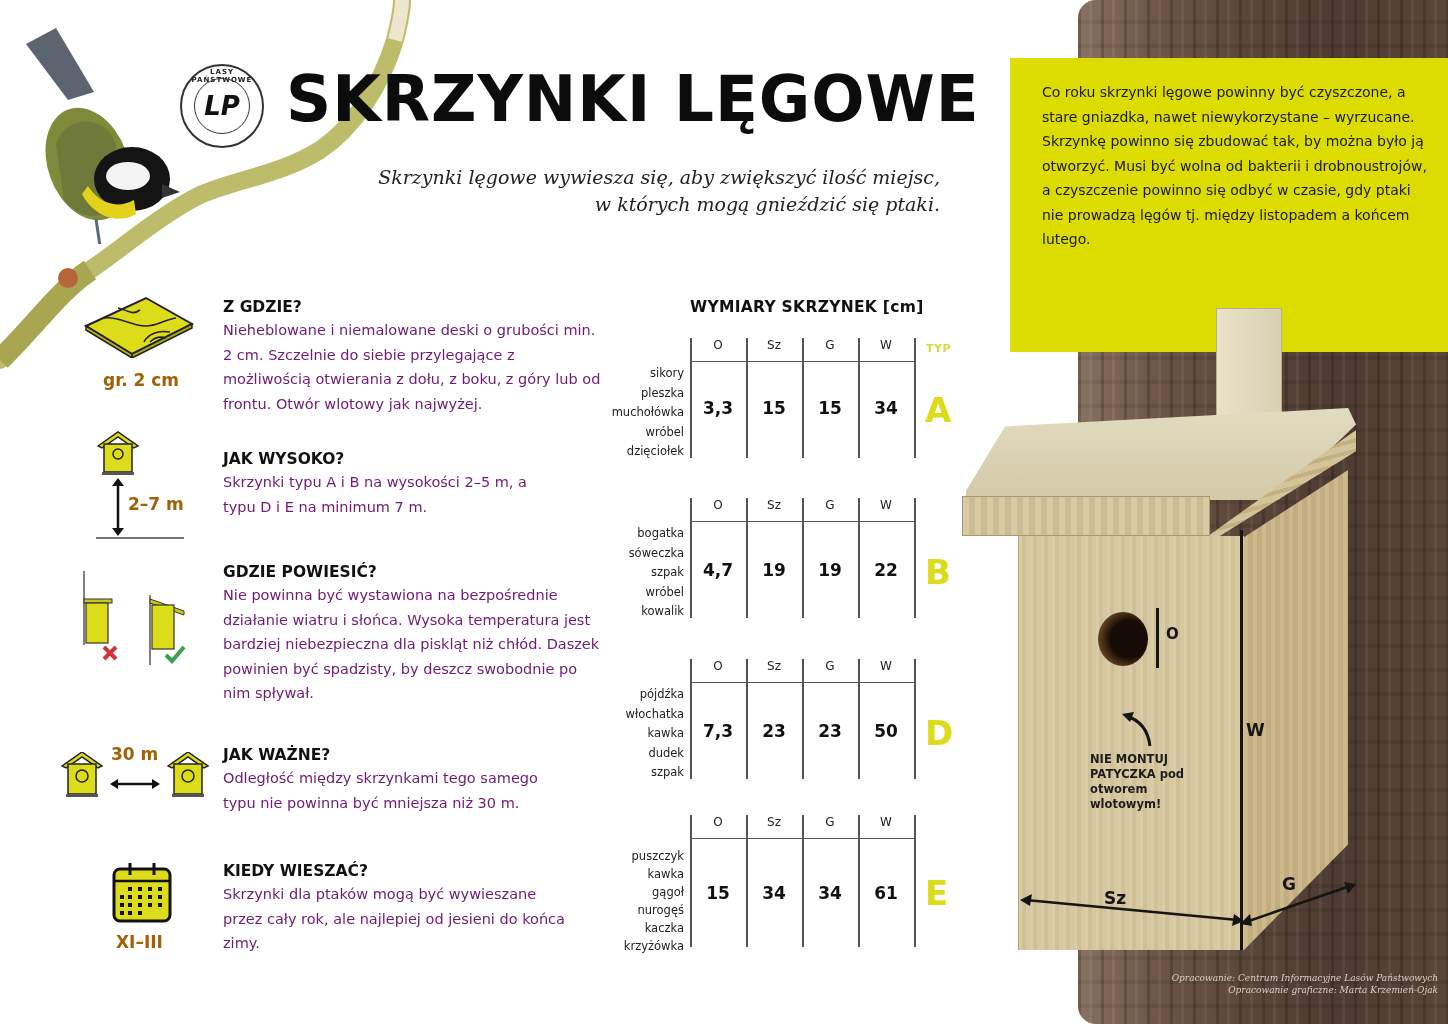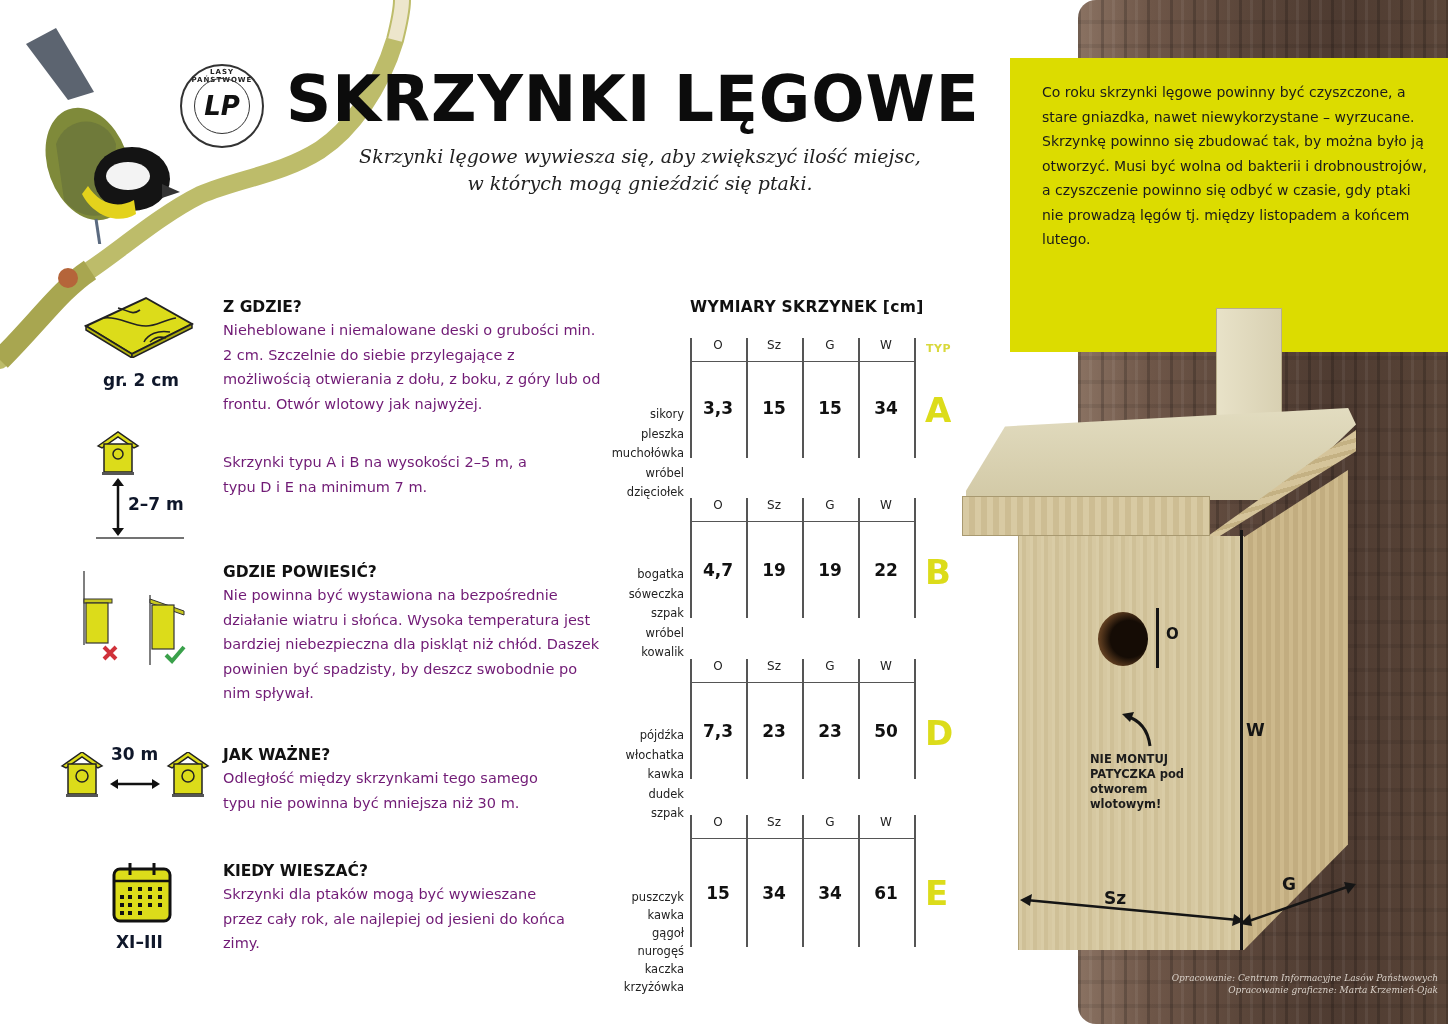--- a/index.html
+++ b/index.html
@@ -13,47 +13,47 @@
       linear-gradient(90deg, #8a7262 0%, #6e5648 20%, #5b463a 45%, #4e3b31 70%, #5a4538 100%);
     border-radius: 18px 0 0 18px; }
   .tree:after { content: ""; position: absolute; inset: 0;
     background: repeating-linear-gradient(180deg, rgba(0,0,0,0.0) 0 20px, rgba(0,0,0,0.08) 20px 24px); }
 
   
   .logo { position: absolute; left: 180px; top: 64px; width: 84px; height: 84px; border: 2px solid #333; border-radius: 50%; background: #fff; }
   .logo .inner { position: absolute; left: 12px; top: 12px; width: 56px; height: 56px; border: 1.5px solid #333; border-radius: 50%; display: flex; align-items: center; justify-content: center; font: italic 900 26px "DejaVu Sans", sans-serif; color: #111; }
   .logo .ring { position: absolute; left: 0; top: 2px; width: 80px; text-align: center; font: 700 7px "DejaVu Sans", sans-serif; letter-spacing: 1px; color: #222; }
   .title { position: absolute; left: 286px; top: 62px; font: 900 64px "DejaVu Sans", sans-serif; letter-spacing: 1px; color: #0c0c0c; white-space: nowrap; transform: scaleX(0.98); transform-origin: left; }
-  .subtitle { position: absolute; left: 340px; top: 143px; width: 600px; text-align: center; font: italic 19px/27px "DejaVu Serif", serif; color: #222; }
+  .subtitle { position: absolute; left: 340px; top: 164px; width: 600px; text-align: right; font: italic 19px/27px "DejaVu Serif", serif; color: #222; }
 
   
   .branch { position: absolute; }
   .bird { position: absolute; left: 16px; top: 14px; width: 170px; height: 230px; }
 
   
   .important { position: absolute; left: 1010px; top: 58px; width: 438px; height: 294px; background: #dcdc00; padding: 22px 0 0 32px; }
   .important h3 { font: 800 15px "DejaVu Sans", sans-serif; color: #111; margin-bottom: 2px; }
   .important p { font: 14px/24.5px "DejaVu Sans", sans-serif; color: #1a1a1a; width: 390px; }
 
   
   .sec { position: absolute; left: 223px; }
   .sec h4 { font: 800 15.5px "DejaVu Sans", sans-serif; color: #111; margin-bottom: 2px; }
   .sec p { font: 14.5px/24.5px "DejaVu Sans", sans-serif; color: #701a75; }
   .iconbox { position: absolute; }
-  .icon-label { position: absolute; font: 800 17px "DejaVu Sans", sans-serif; color: #0f172a; white-space: nowrap; }
+  .icon-label { position: absolute; font: 800 17px "DejaVu Sans", sans-serif; color: #a16207; white-space: nowrap; }
 
   
   .dim-title { position: absolute; left: 690px; top: 298px; font: 800 15.5px "DejaVu Sans", sans-serif; color: #111; letter-spacing: 0.3px; }
   .dtable { position: absolute; left: 610px; width: 350px; }
   .dtable .head { position: absolute; left: 80px; top: 0; height: 24px; width: 225px; border-bottom: 1.5px solid #555; }
   .dtable .col { position: absolute; top: 0; width: 56px; text-align: center; }
   .dtable .col .h { height: 24px; line-height: 24px; font: 12px "DejaVu Sans", sans-serif; color: #222; }
   .dtable .col .v { position: absolute; left: 0; width: 56px; font: 800 17px "DejaVu Sans", sans-serif; color: #111; text-align: center; }
   .dtable .vline { position: absolute; top: 0; width: 1.5px; background: #555; }
-  .dtable .birds { position: absolute; left: 0; width: 74px; text-align: right; font: 11.5px/19.5px "DejaVu Sans", sans-serif; color: #222; margin-top: 41px; }
+  .dtable .birds { position: absolute; left: 0; width: 74px; text-align: right; font: 11.5px/19.5px "DejaVu Sans", sans-serif; color: #222; }
   .dtable .typ { position: absolute; left: 315px; font: 900 34px "DejaVu Sans", sans-serif; color: #dcdc1a; }
   .typ-label { position: absolute; left: 926px; top: 342px; font: 800 11px "DejaVu Sans", sans-serif; color: #d9d93c; letter-spacing: 0.5px; }
 
   
   .bh { position: absolute; left: 960px; top: 300px; width: 400px; height: 660px; }
   .bh .post { position: absolute; left: 256px; top: 8px; width: 66px; height: 128px; background: linear-gradient(90deg, #e8e2c8, #d8d0b2); border: 1px solid #b8ae8c; }
   .bh .roof-top { position: absolute; left: 6px; top: 108px; width: 390px; height: 92px; background: linear-gradient(180deg,#e2dcc0,#d2c9a6); clip-path: polygon(10% 20%, 98% 0%, 100% 18%, 80% 100%, 0% 100%, 0% 90%); }
   .bh .roof-front { position: absolute; left: 2px; top: 196px; width: 248px; height: 40px; background: repeating-linear-gradient(90deg,#d8caa3 0 6px,#cdbd93 6px 12px); border: 1px solid #a89970; }
   .bh .roof-side { position: absolute; left: 248px; top: 130px; width: 148px; height: 106px; background: repeating-linear-gradient(165deg,#d5c49a 0 6px,#c4b183 6px 10px); clip-path: polygon(0 100%, 100% 0, 100% 20%, 8% 100%); }
   .bh .front { position: absolute; left: 58px; top: 236px; width: 226px; height: 414px; background: repeating-linear-gradient(90deg,#d9cca6 0 3px,#cfc097 3px 7px,#d6c8a1 7px 11px); border-left: 1px solid #b2a379; }
@@ -179,20 +179,21 @@
       <rect x="26" y="50" width="4" height="4"></rect>
   </g>
 </svg>
 <div class="icon-label" style="left:116px;top:932px">XI–III</div>
 
 <div class="sec" style="top:298px;width:380px">
   <h4>Z GDZIE?</h4>
   <p>Nieheblowane i niemalowane deski o grubości min. 2 cm. Szczelnie do siebie przylegające z możliwością otwierania z dołu, z boku, z góry lub od frontu. Otwór wlotowy jak najwyżej.</p>
 </div>
 <div class="sec" style="top:450px;width:330px">
+  <h4>JAK WYSOKO?</h4>
   <p>Skrzynki typu A i B na wysokości 2–5 m, a typu D i E na minimum 7 m.</p>
 </div>
 <div class="sec" style="top:563px;width:385px">
   <h4>GDZIE POWIESIĆ?</h4>
   <p>Nie powinna być wystawiona na bezpośrednie działanie wiatru i słońca. Wysoka temperatura jest bardziej niebezpieczna dla piskląt niż chłód. Daszek powinien być spadzisty, by deszcz swobodnie po nim spływał.</p>
 </div>
 <div class="sec" style="top:746px;width:350px">
   <h4>JAK WAŻNE?</h4>
   <p>Odległość między skrzynkami tego samego typu nie powinna być mniejsza niż 30 m.</p>
 </div>

